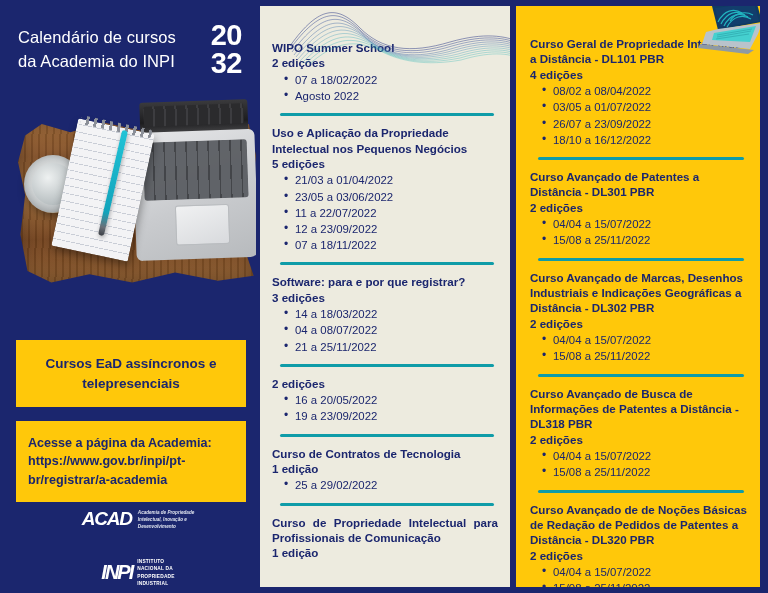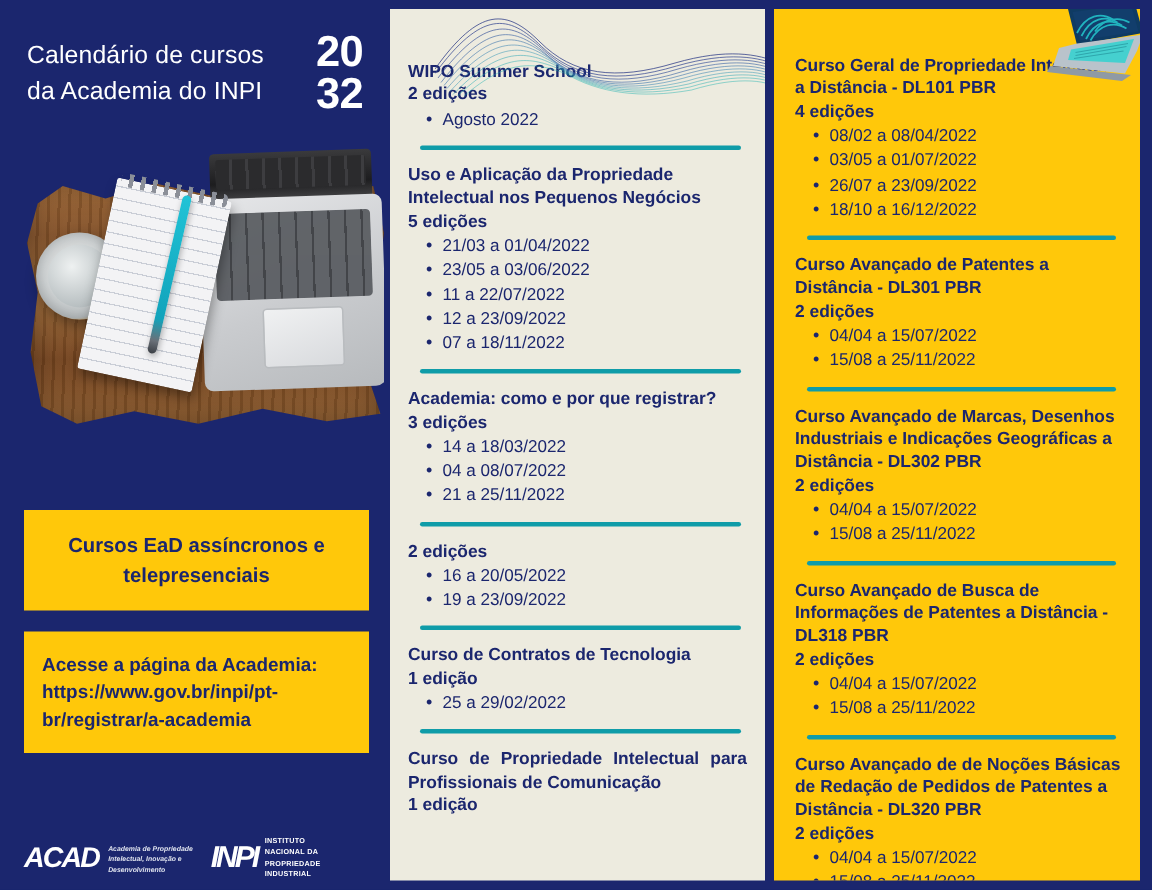--- a/index.html
+++ b/index.html
@@ -156,22 +156,23 @@
   .callout-2 { margin-top: 14px; font-size: 12.6px; text-align: left; padding: 13px 12px; word-break: break-word; }
   .callout-2 .line { display:block; }
 
   
   .footer {
     position: absolute;
     left: 0; bottom: 6px;
     width: 260px;
     display: flex;
     align-items: center;
-    gap: 12px;
+    gap: 28px;
     padding-left: 16px;
+    flex-direction: column;
   }
   .logo-acad { display:flex; align-items:center; gap:6px; }
   .acad-mark {
     color:#ffffff; font-size:19px; font-weight:800; font-style: italic;
     letter-spacing:-1.2px; font-family:"Liberation Sans", sans-serif;
   }
   .acad-sub {
     color:#dfe3ee; font-size:4.6px; font-weight:700; font-style: italic;
     line-height:1.55; max-width:74px;
   }
@@ -319,38 +320,39 @@
         <path d="M12,61 C43,29 61,31 83,43 C105,58 133,62 169,54 C202,44 222,48 230,54" stroke="#31a7b5" opacity=".6"></path>
         <path d="M14,63 C45,33 63,35 85,45 C107,59 135,63 170,56 C203,46 223,50 230,56" stroke="#23adb2" opacity=".55"></path>
         <path d="M16,65 C47,37 65,39 87,47 C109,60 137,64 171,58 C204,48 224,52 230,58" stroke="#16b0ae" opacity=".5"></path>
       </g>
     </svg>
     <div id="mid-list">
         <div class="course">
           <div class="course-title">WIPO Summer School</div>
           <div class="course-editions">2 edições</div>
           <ul class="course-dates">
+            <li>07 a 18/02/2022</li>
             <li>Agosto 2022</li>
           </ul>
         </div>
         <div class="divider"></div>
         <div class="course">
           <div class="course-title">Uso e Aplicação da Propriedade Intelectual nos Pequenos Negócios</div>
           <div class="course-editions">5 edições</div>
           <ul class="course-dates">
             <li>21/03 a 01/04/2022</li>
             <li>23/05 a 03/06/2022</li>
             <li>11 a 22/07/2022</li>
             <li>12 a 23/09/2022</li>
             <li>07 a 18/11/2022</li>
           </ul>
         </div>
         <div class="divider"></div>
         <div class="course">
-          <div class="course-title">Academia: como e por que registrar?</div>
+          <div class="course-title">Software: para e por que registrar?</div>
           <div class="course-editions">3 edições</div>
           <ul class="course-dates">
             <li>14 a 18/03/2022</li>
             <li>04 a 08/07/2022</li>
             <li>21 a 25/11/2022</li>
           </ul>
         </div>
         <div class="divider"></div>
         <div class="course">
           <div class="course-editions">2 edições</div>

